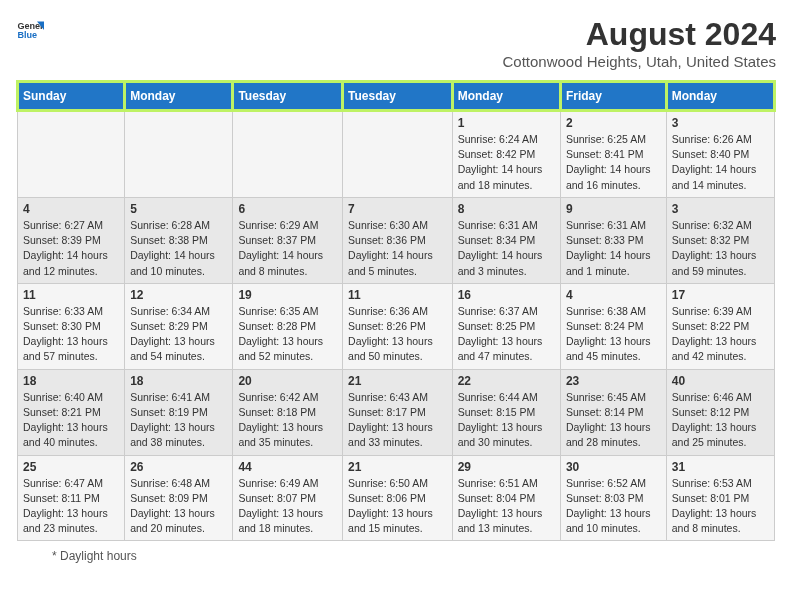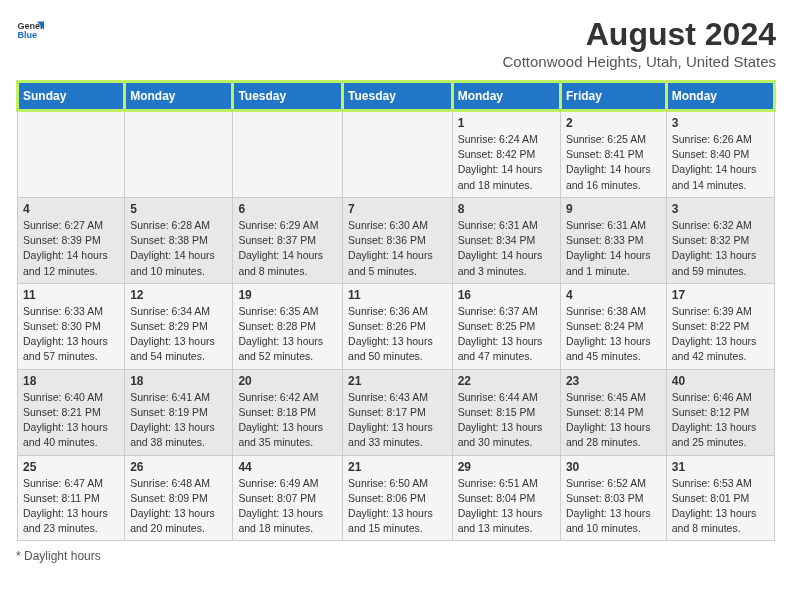--- a/index.html
+++ b/index.html
@@ -77,20 +77,21 @@
     .day-info {
       font-size: 10.5px;
       line-height: 1.45;
       color: #333;
     }
     .footer-note {
       margin-top: 8px;
       font-size: 12px;
       color: #555;
       text-align: left;
+      margin-left: 36px;
     }
   </style>
 </head>
 <body>
 
 <div class="header-area">
   <div class="logo">
     <svg class="logo-icon" viewBox="0 0 40 40" xmlns="http://www.w3.org/2000/svg">
       <text x="2" y="18" font-size="13" font-weight="bold" fill="#333">General</text>
       <text x="2" y="32" font-size="13" font-weight="bold" fill="#1a6fc4">Blue</text>

